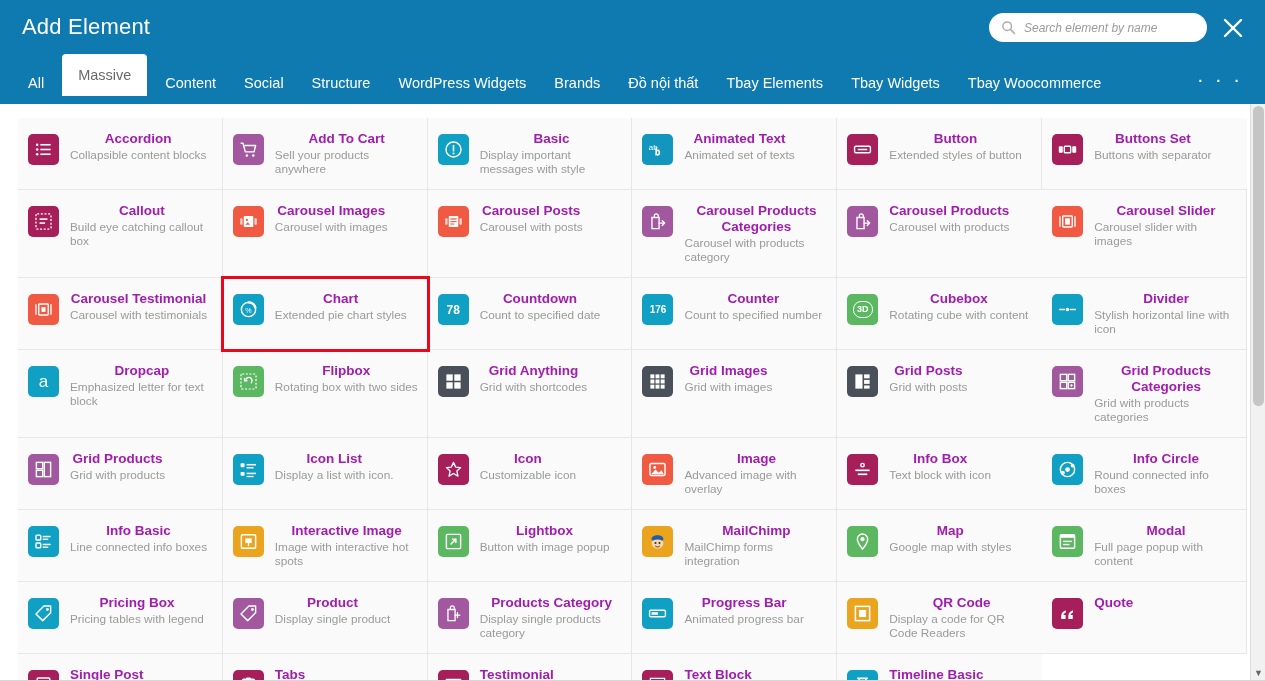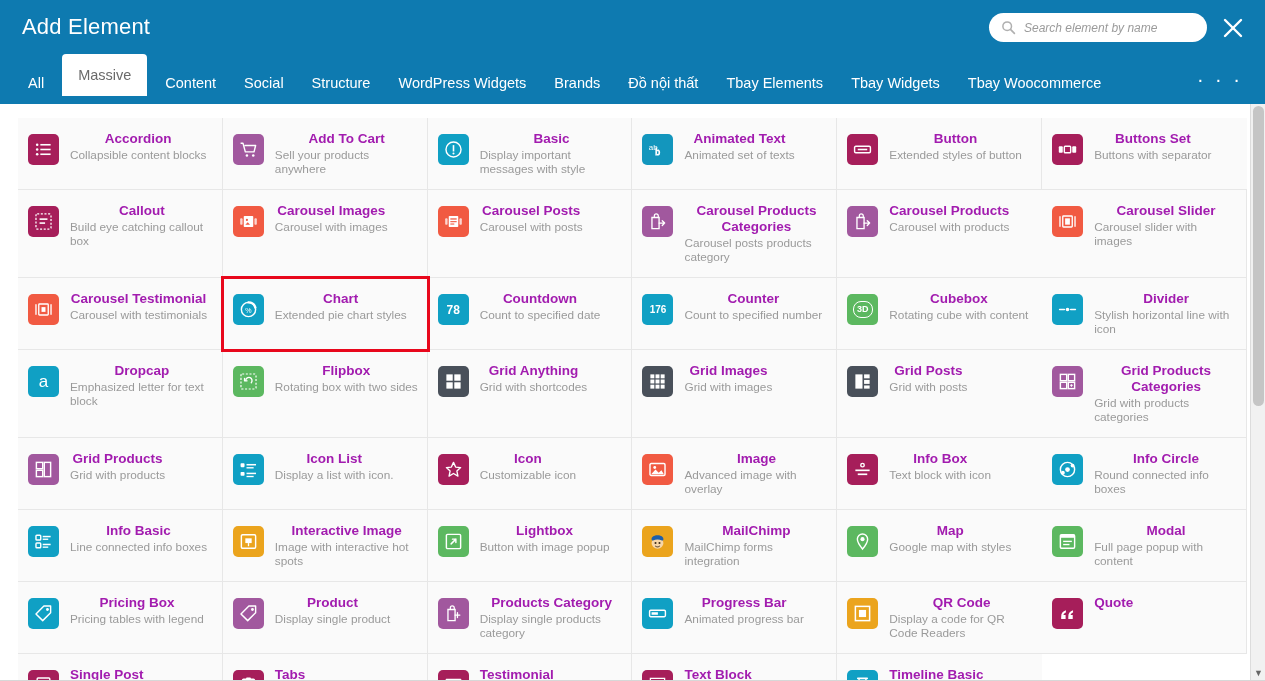--- a/index.html
+++ b/index.html
@@ -345,21 +345,21 @@
         <div class="card">
           <div class="card-icon" style="background: rgb(161, 88, 158);">
             <svg width="19" height="19" viewBox="0 0 24 24">
               <path d="M5 7h9v14H5z" fill="none" stroke="#ffffff" stroke-width="1.7"></path>
               <path d="M8 7V5a2.5 2.5 0 015 0v2" fill="none" stroke="#ffffff" stroke-width="1.6"></path>
               <path d="M14 14h7m-3-3l3 3-3 3" fill="none" stroke="#ffffff" stroke-width="1.7" stroke-linecap="round" stroke-linejoin="round"></path>
             </svg>
           </div>
           <div class="card-text">
             <div class="card-title">Carousel Products Categories</div>
-            <div class="card-desc">Carousel posts products category</div>
+            <div class="card-desc">Carousel with products category</div>
           </div>
         </div>
         <div class="card no-right">
           <div class="card-icon" style="background: rgb(161, 88, 158);">
             <svg width="19" height="19" viewBox="0 0 24 24">
               <path d="M5 7h9v14H5z" fill="none" stroke="#ffffff" stroke-width="1.7"></path>
               <path d="M8 7V5a2.5 2.5 0 015 0v2" fill="none" stroke="#ffffff" stroke-width="1.6"></path>
               <path d="M14 14h7m-3-3l3 3-3 3" fill="none" stroke="#ffffff" stroke-width="1.7" stroke-linecap="round" stroke-linejoin="round"></path>
             </svg>
           </div>

